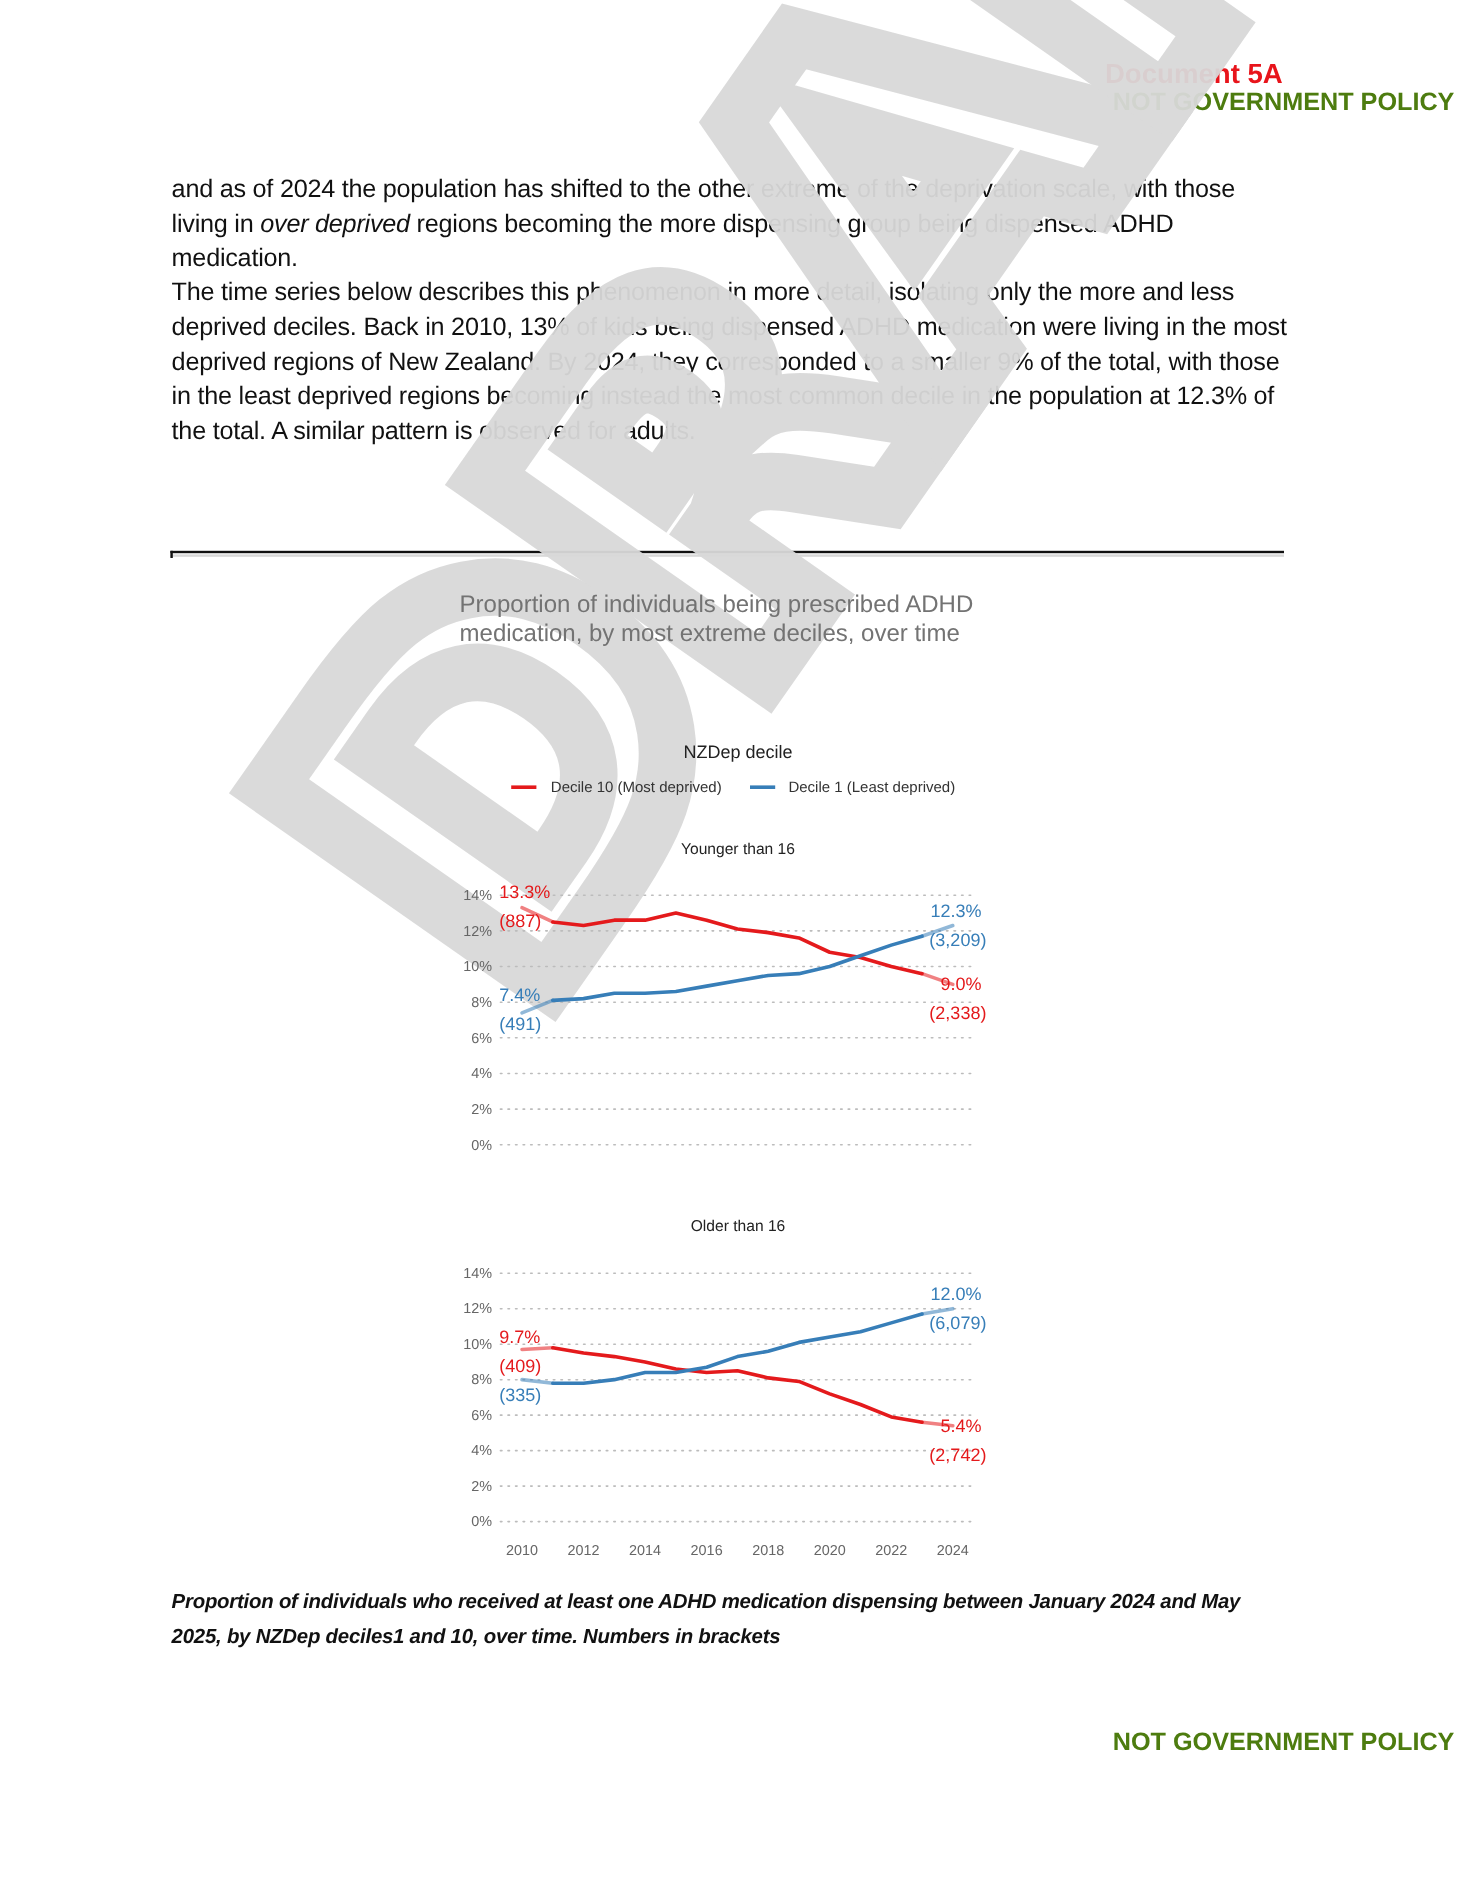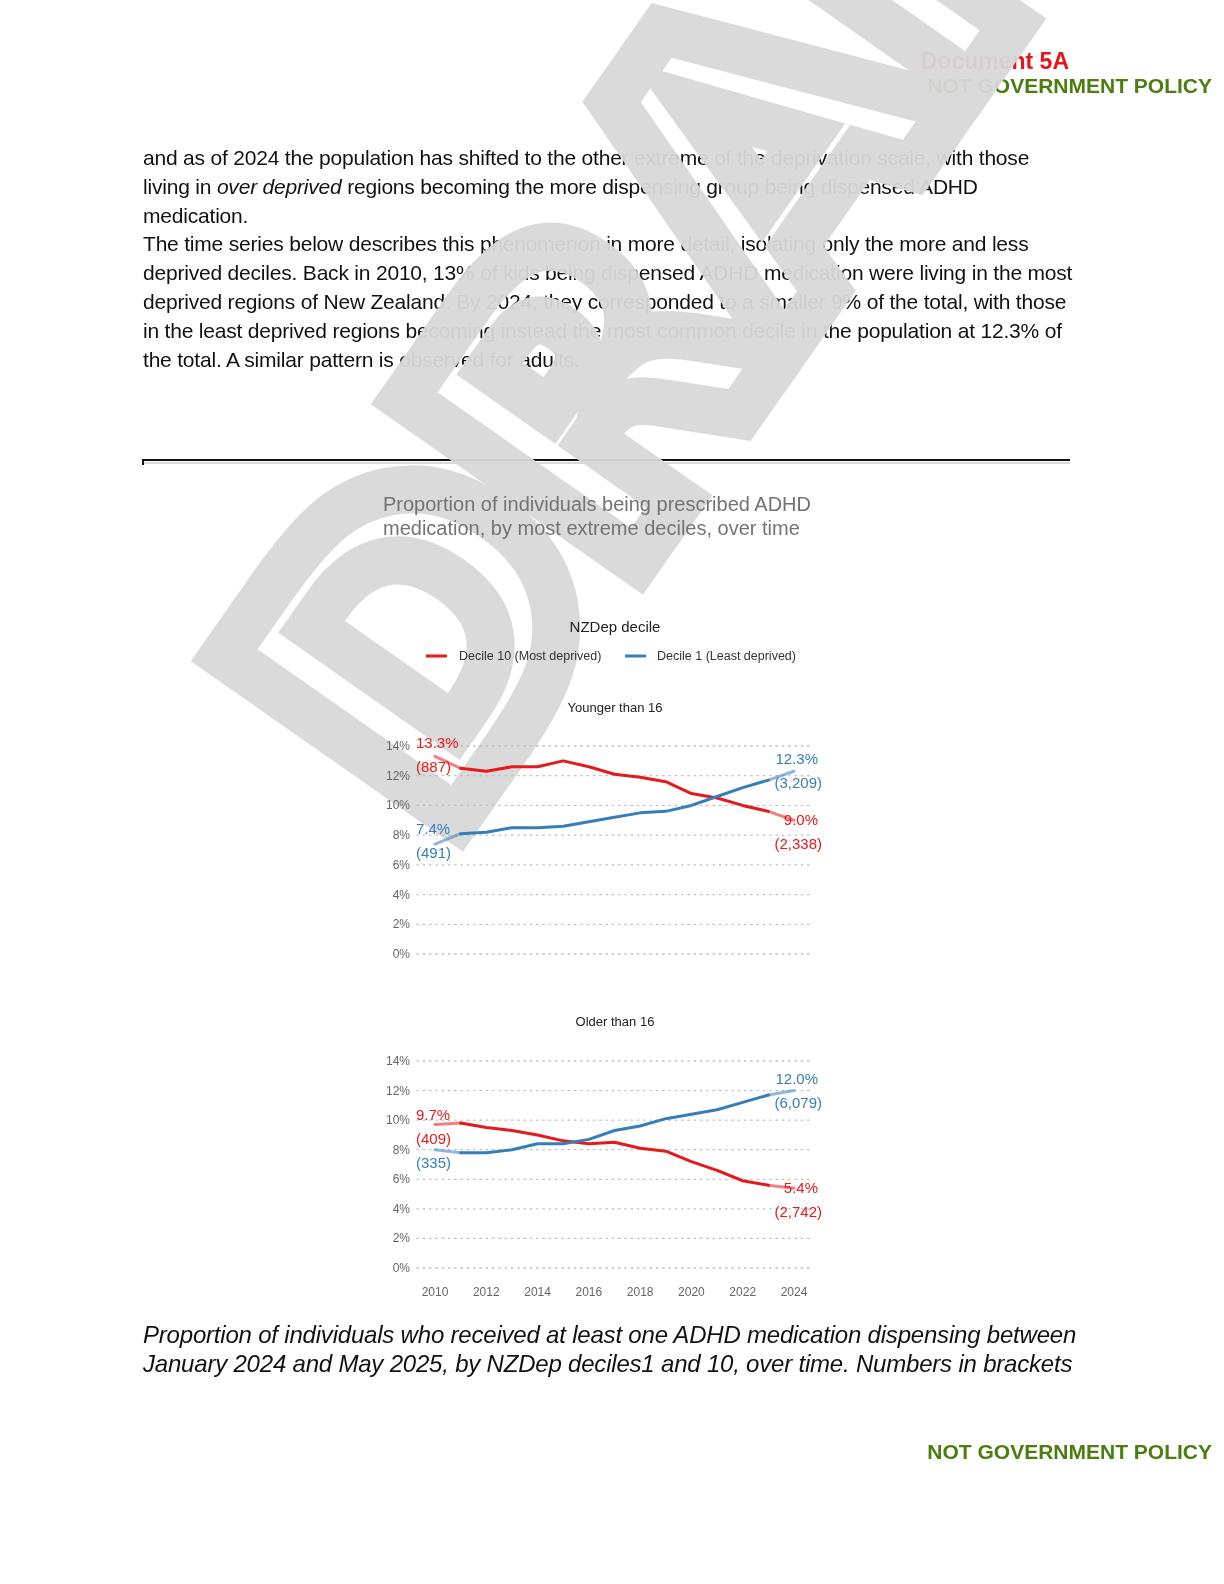--- a/index.html
+++ b/index.html
@@ -8,21 +8,21 @@
   .policy { position:absolute; left:0; width:1212px; text-align:right; color:#4d7c0f; font-weight:bold; font-size:21px; font-family:"Liberation Sans", sans-serif; }
   .policy.top { top:74px; }
   .policy.bottom { top:1440px; }
   .body-text { position:absolute; left:143px; width:935px; font-size:21px; line-height:29px; font-family:"Liberation Sans", sans-serif; color:#111; letter-spacing:-0.2px; }
   .p1 { top:143px; }
   .p2 { top:229px; }
   .body-text p { margin:0; }
   .rule { position:absolute; left:142px; top:459px; width:928px; height:2px; background:#111; }
   .rule2 { position:absolute; left:142px; top:462px; width:928px; height:2px; background:#d8d8d8; }
   .rule-tick { position:absolute; left:142px; top:459px; width:2px; height:6px; background:#111; }
-  .caption { position:absolute; left:143px; top:1320px; width:935px; font-size:24px; line-height:29px; font-style:italic; color:#111; letter-spacing:-0.2px; }
+  .caption { position:absolute; left:143px; top:1320px; width:935px; font-size:17px; line-height:29px; font-style:italic; color:#111; letter-spacing:-0.2px;font-weight:bold; }
   .watermark { position:absolute; left:140px; top:640px; font-family:"DejaVu Sans", sans-serif; font-weight:bold; font-size:390px; color:transparent; -webkit-text-stroke:48px #d9d9d9; transform:rotate(-55deg); transform-origin:left top; white-space:nowrap; letter-spacing:-10px; pointer-events:none; z-index:1; opacity:0.95;}
   #chart { position:absolute; left:0; top:0; width:1224px; height:1584px; z-index:2; }
   .chart-title { position:absolute; left:383px; top:492px; width:440px; font-size:20px; line-height:24px; color:#737373; font-family:"Liberation Sans", sans-serif; z-index:3; }
 </style>
 </head>
 <body>
 
 <div class="watermark">DRAFT</div>
 
 <div class="doc-id">Document 5A</div>

